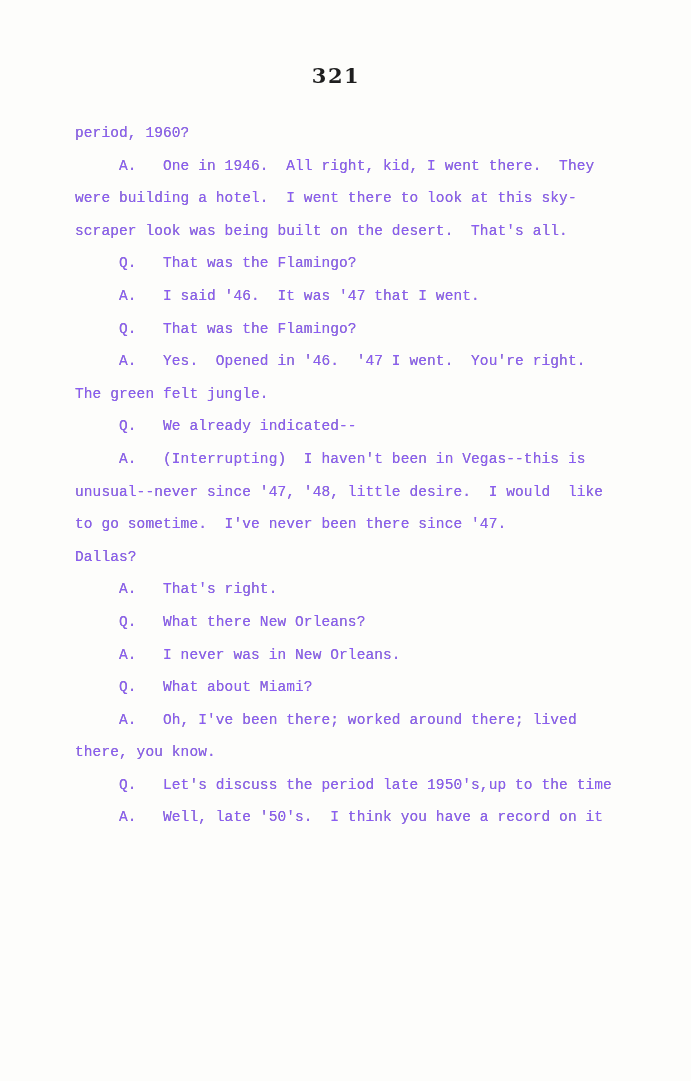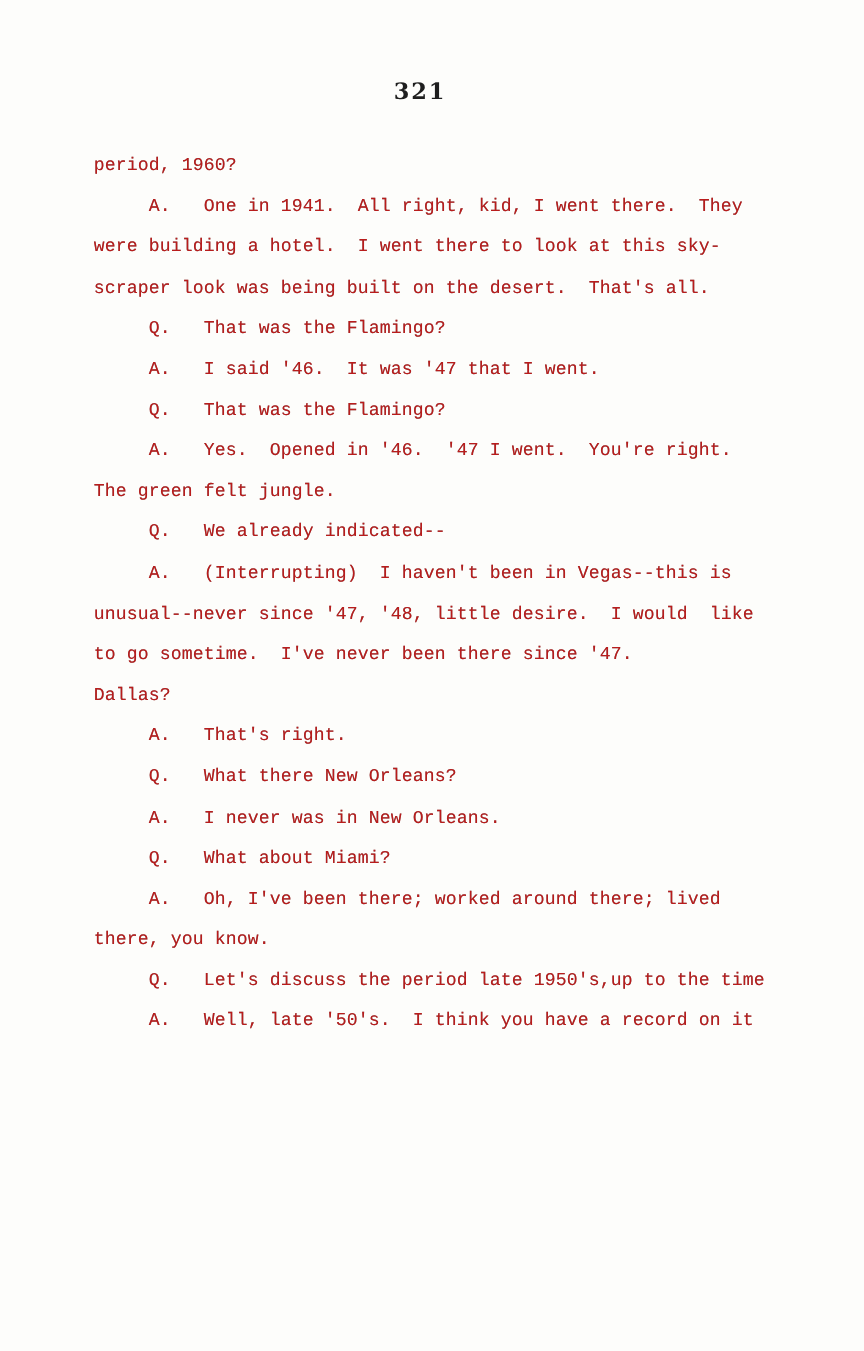--- a/index.html
+++ b/index.html
@@ -15,48 +15,48 @@
     overflow: hidden;
     font-family: "Liberation Mono", "DejaVu Sans Mono", monospace;
   }
   .page-number {
     position: absolute;
     top: 63px;
     left: 0;
     width: 672px; 
     text-align: center;
     font-family: "DejaVu Serif", "Liberation Serif", serif;
-    font-size: 18px;
+    font-size: 21px;
     font-weight: 600;
     letter-spacing: 1.5px;
     color: #1e1e1e;
   }
   .transcript-body {
     position: absolute;
     top: 117px;
     left: 75px;
     width: 560px;
   }
   .line {
     white-space: pre;
     font-size: 14.5px;
     line-height: 32.6px;
     letter-spacing: 0.1px;
-    color: #b91c1c;
+    color: #8b5cf6;
     text-shadow: 0 0 0.5px rgba(45,45,45,0.55); 
   }
 </style>
 </head>
 <body>
 
 <div class="page">
   <div class="page-number">321</div>
   <div class="transcript-body" id="transcript-body">
       <div class="line">period, 1960?</div>
-      <div class="line">     A.   One in 1941.  All right, kid, I went there.  They</div>
+      <div class="line">     A.   One in 1946.  All right, kid, I went there.  They</div>
       <div class="line">were building a hotel.  I went there to look at this sky-</div>
       <div class="line">scraper look was being built on the desert.  That's all.</div>
       <div class="line">     Q.   That was the Flamingo?</div>
       <div class="line">     A.   I said '46.  It was '47 that I went.</div>
       <div class="line">     Q.   That was the Flamingo?</div>
       <div class="line">     A.   Yes.  Opened in '46.  '47 I went.  You're right.</div>
       <div class="line">The green felt jungle.</div>
       <div class="line">     Q.   We already indicated--</div>
       <div class="line">     A.   (Interrupting)  I haven't been in Vegas--this is</div>
       <div class="line">unusual--never since '47, '48, little desire.  I would  like</div>

